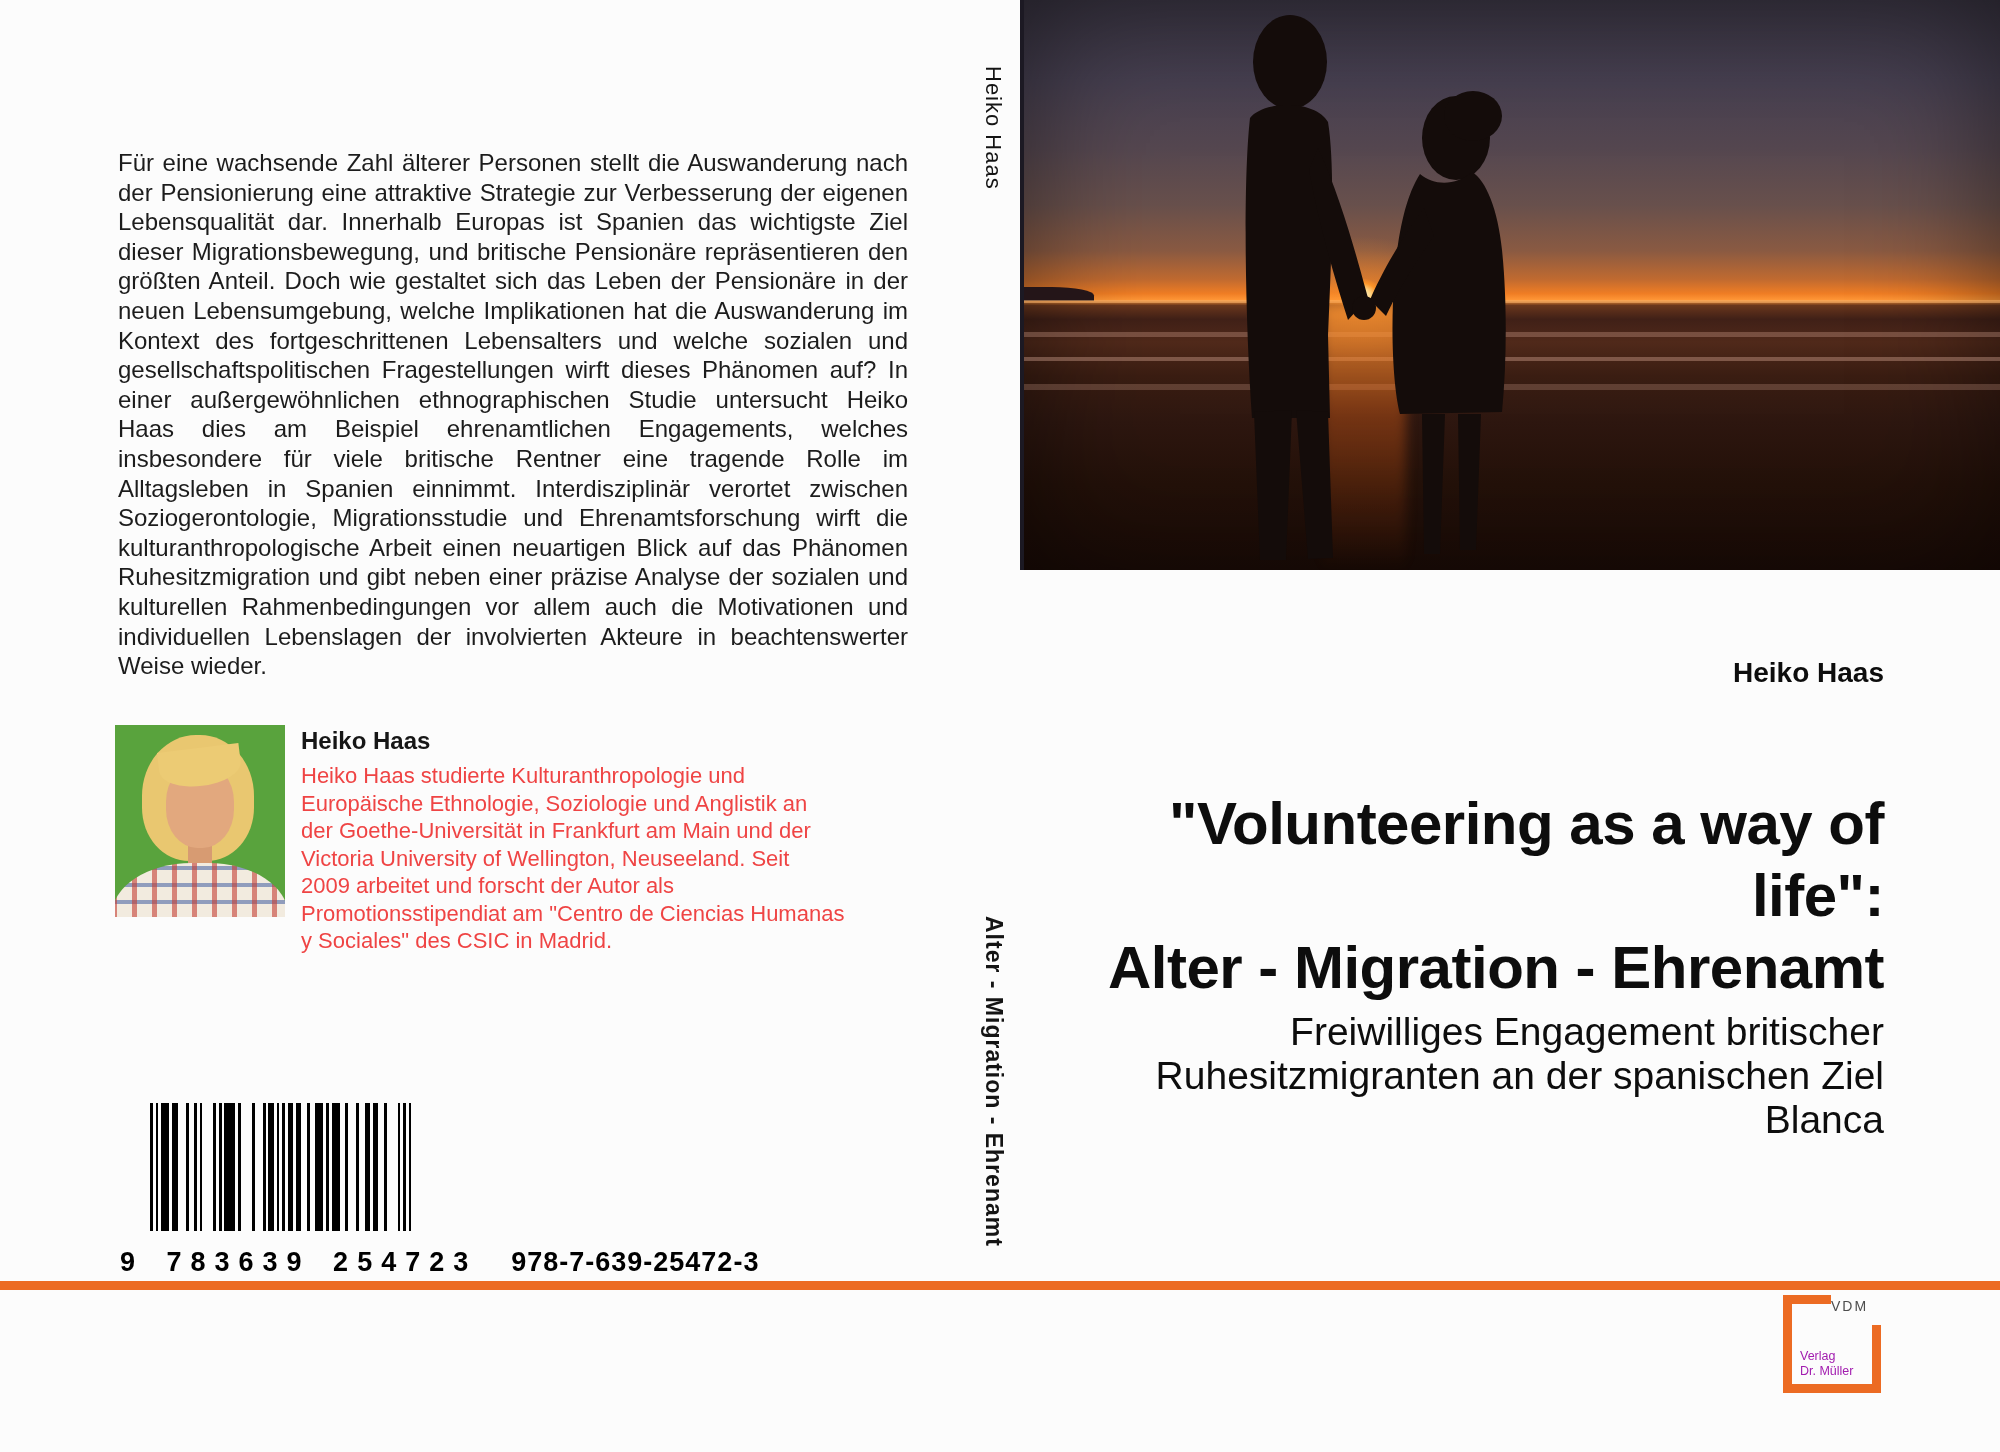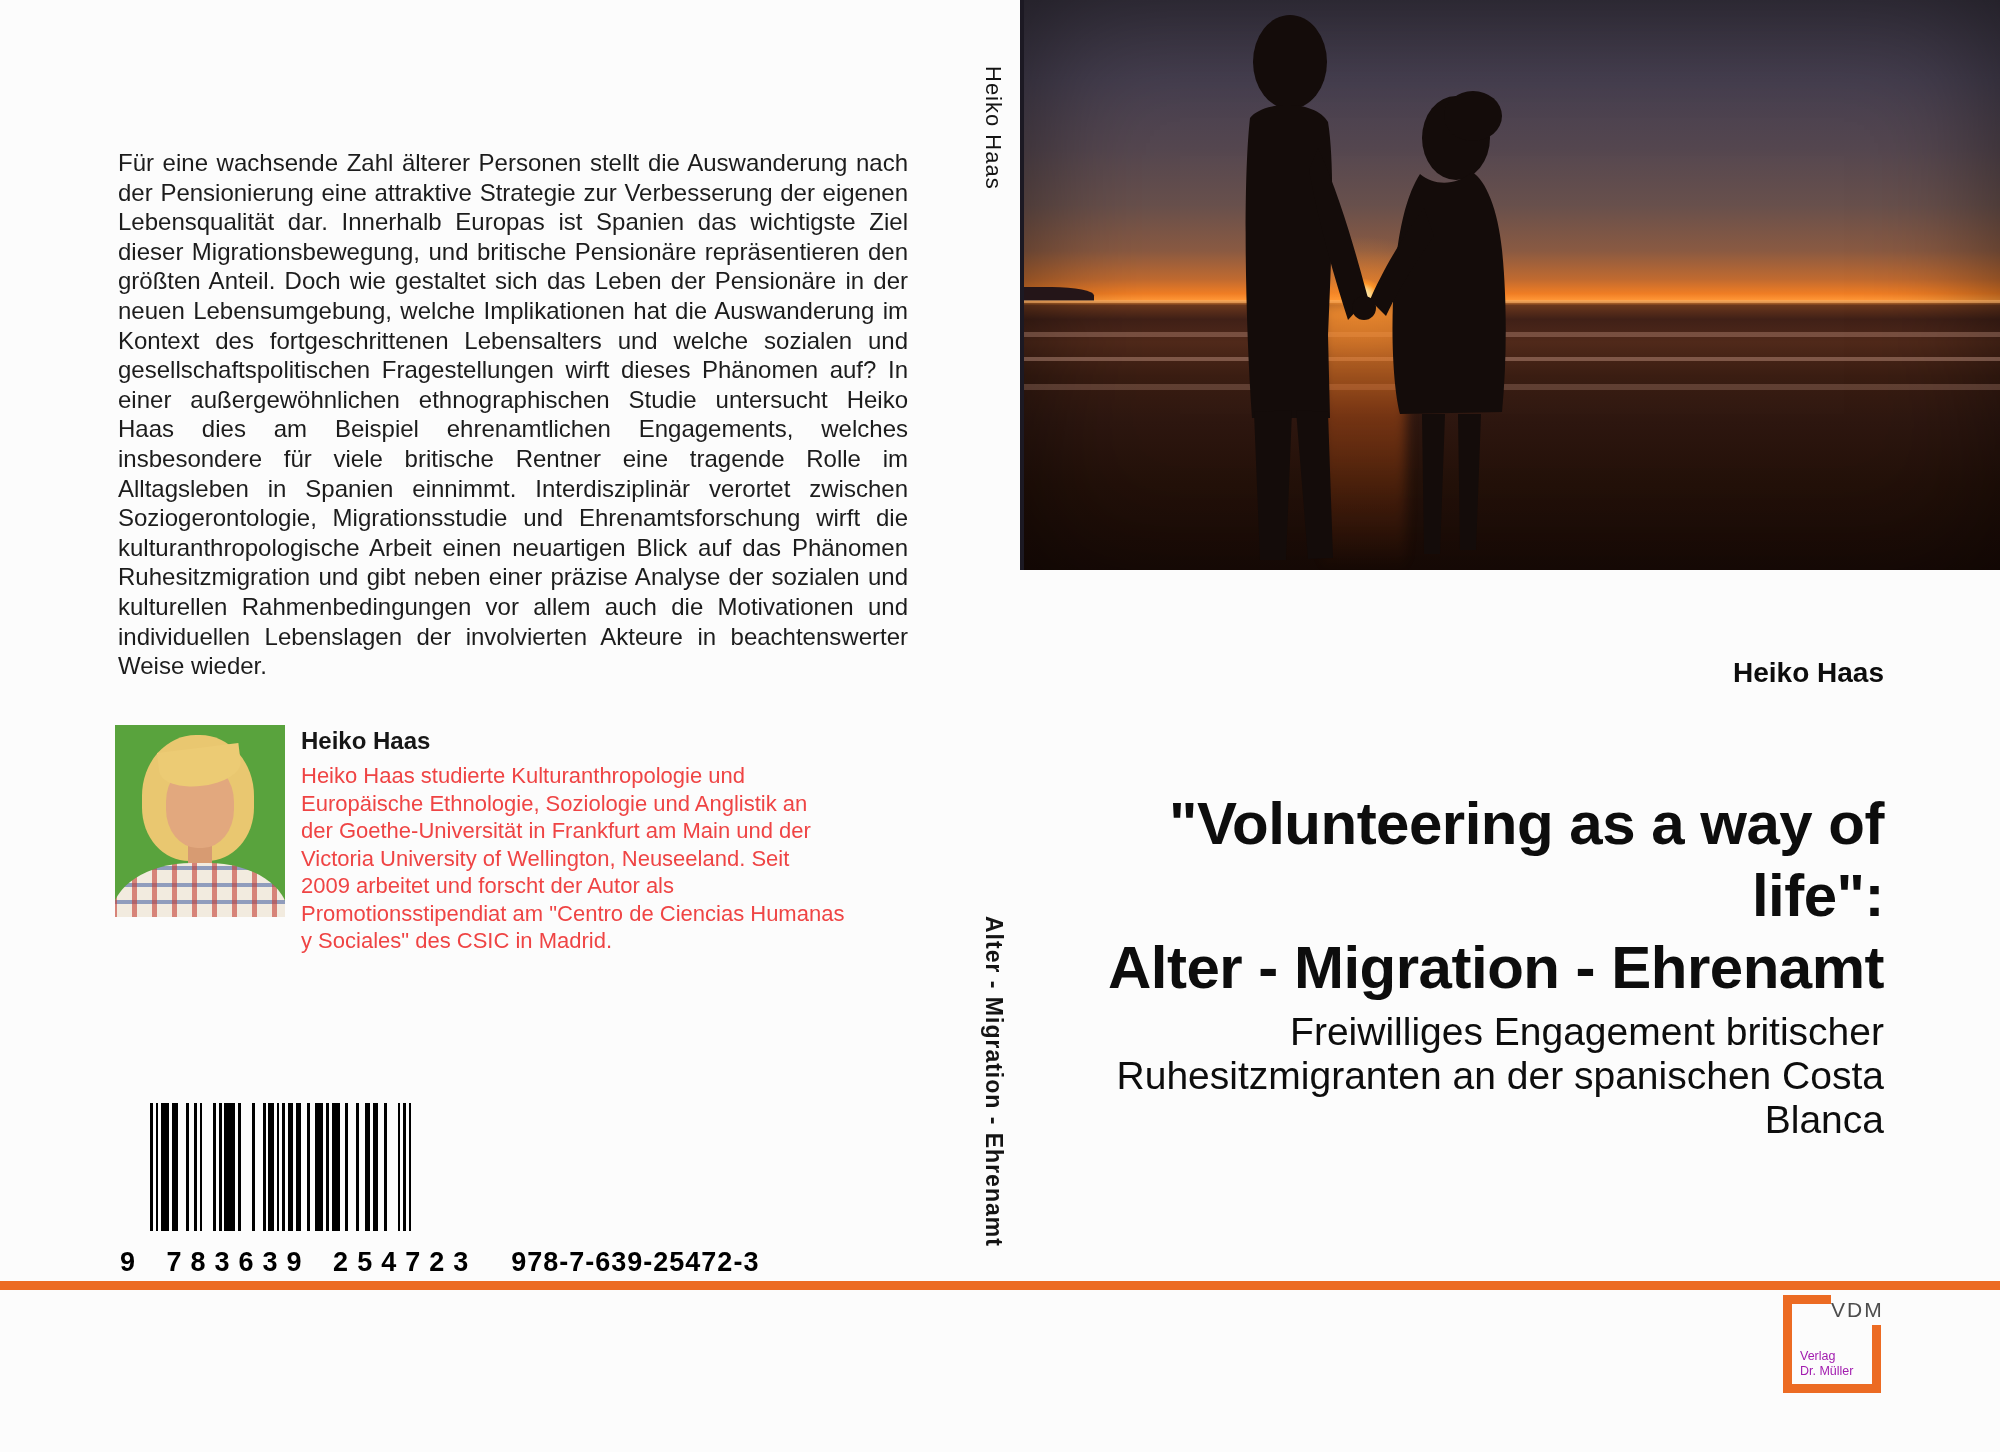--- a/index.html
+++ b/index.html
@@ -80,21 +80,21 @@
   
   .front-text { position:absolute; right:116px; top:656px; text-align:right; color:#0d0d0d; }
   .front-author { font-size:28px; font-weight:bold; line-height:34px; margin-bottom:98px; }
   .title { font-size:60px; font-weight:bold; line-height:72px; letter-spacing:-.5px; white-space:pre-line; }
   .subtitle { margin-top:6px; font-size:39px; font-weight:normal; line-height:44px; white-space:pre-line; }
 
   
   .orange-band { position:absolute; left:0; top:1281px; width:100%; height:9px; }
   .vdm-logo { position:absolute; left:1783px; top:1295px; width:98px; height:98px; }
   .vdm-frame { position:absolute; left:0; top:0; width:98px; height:98px; }
-  .vdm-text { position:absolute; left:48px; top:3px; font-size:21px; letter-spacing:2px; color:#4d4d4d; }
+  .vdm-text { position:absolute; left:48px; top:3px; font-size:14px; letter-spacing:2px; color:#4d4d4d; }
   .vdm-sub { position:absolute; left:17px; top:54px; font-size:12.5px; line-height:15px; color:#a21caf; white-space:pre-line; }
 </style>
 </head>
 <body>
 
 <div class="cover">
 
   <div class="back-page">
     <p class="blurb">Für eine wachsende Zahl älterer Personen stellt die Auswanderung nach der Pensionierung eine attraktive Strategie zur Verbesserung der eigenen Lebensqualität dar. Innerhalb Europas ist Spanien das wichtigste Ziel dieser Migrationsbewegung, und britische Pensionäre repräsentieren den größten Anteil. Doch wie gestaltet sich das Leben der Pensionäre in der neuen Lebensumgebung, welche Implikationen hat die Auswanderung im Kontext des fortgeschrittenen Lebensalters und welche sozialen und gesellschaftspolitischen Fragestellungen wirft dieses Phänomen auf? In einer außergewöhnlichen ethnographischen Studie untersucht Heiko Haas dies am Beispiel ehrenamtlichen Engagements, welches insbesondere für viele britische Rentner eine tragende Rolle im Alltagsleben in Spanien einnimmt. Interdisziplinär verortet zwischen Soziogerontologie, Migrationsstudie und Ehrenamtsforschung wirft die kulturanthropologische Arbeit einen neuartigen Blick auf das Phänomen Ruhesitzmigration und gibt neben einer präzise Analyse der sozialen und kulturellen Rahmenbedingungen vor allem auch die Motivationen und individuellen Lebenslagen der involvierten Akteure in beachtenswerter Weise wieder.</p>
 
@@ -258,21 +258,21 @@
         </g>
       </svg>
     </div>
 
     <div class="front-text">
       <div class="front-author">Heiko Haas</div>
       <h1 class="title">"Volunteering as a way of
 life":
 Alter - Migration - Ehrenamt</h1>
       <div class="subtitle">Freiwilliges Engagement britischer
-Ruhesitzmigranten an der spanischen Costa
+Ruhesitzmigranten an der spanischen Ziel
 Blanca</div>
     </div>
   </div>
 
   <div class="orange-band" id="accent-band" style="background: rgb(236, 107, 35);"></div>
 
   <div class="vdm-logo">
     <svg class="vdm-frame" viewBox="0 0 98 98">
       <g id="vdm-frame-g" fill="#EC6B23">
         <rect x="0" y="0" width="48" height="9"></rect>

